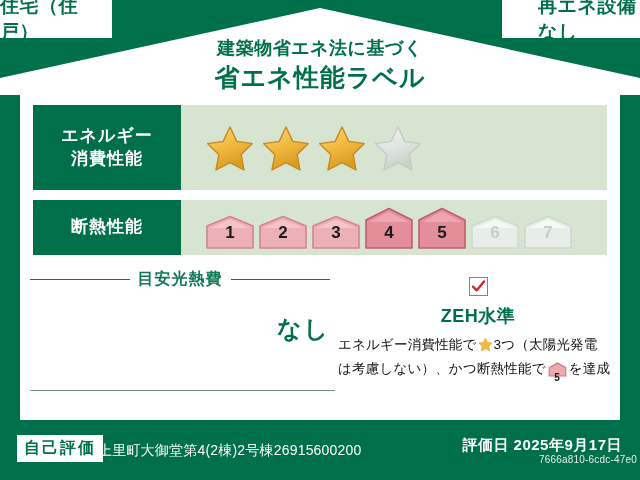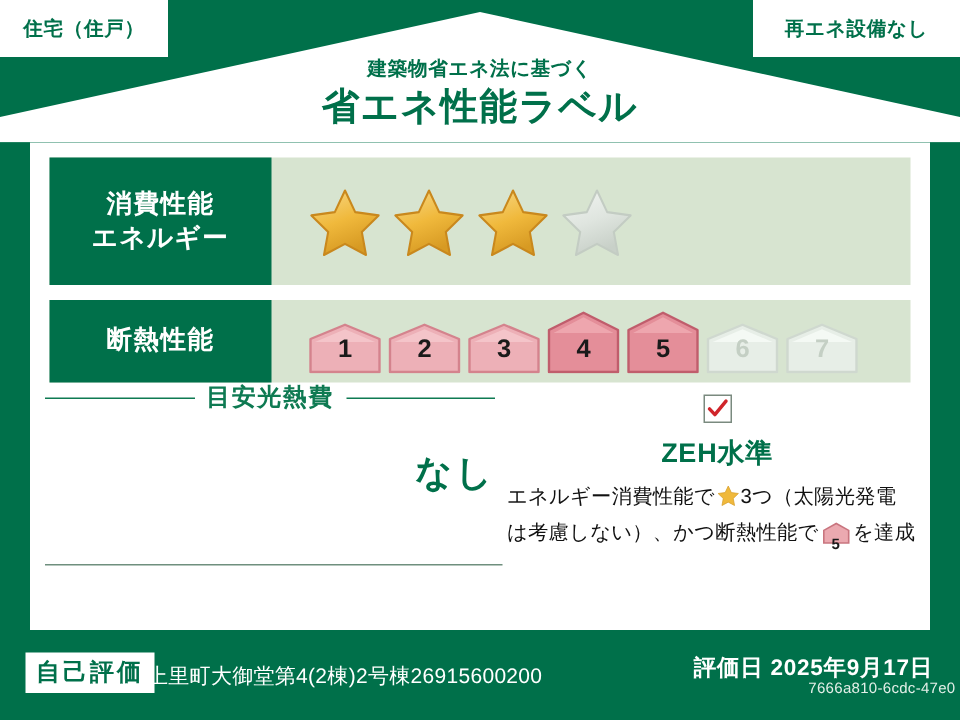--- a/index.html
+++ b/index.html
@@ -22,37 +22,37 @@
     background:#ffffff;
     clip-path:polygon(0 78px, 320px 8px, 640px 78px, 640px 95px, 0 95px);
   }
 
   
   .corner-tag{
     position:absolute;top:0;
     background:#ffffff;
     color:#00704a;
     font-weight:bold;
-    font-size:13px;
+    font-size:19px;
     letter-spacing:0.5px;
     display:flex;align-items:center;justify-content:center;
     height:38px;
     box-sizing:border-box;
   }
   .corner-tag.left{left:0;width:112px;}
-  .corner-tag.right{right:0;width:138px;}
+  .corner-tag.right{right:0;width:138px;padding-left:36px;}
 
   
   .title-block{
     position:absolute;left:0;top:38px;width:640px;
     text-align:center;
     color:#00704a;
     z-index:3;
   }
-  .title-sub{font-size:13px;font-weight:bold;letter-spacing:0.5px;line-height:1.2;}
+  .title-sub{font-size:18px;font-weight:bold;letter-spacing:0.5px;line-height:1.2;}
   .title-main{font-size:25px;font-weight:bold;letter-spacing:1px;line-height:1.25;margin-top:2px;}
 
   
   .card{
     position:absolute;left:20px;top:95px;
     width:600px;height:325px;
     background:#ffffff;
   }
 
   
@@ -91,21 +91,21 @@
   .house .num{
     position:absolute;left:0;right:0;bottom:6px;
     text-align:center;
     font-size:17px;font-weight:bold;
     font-family:"Liberation Sans",sans-serif;
   }
   .house.on .num{color:#1a1a1a;}
   .house.off .num{color:#c4cfc4;}
 
   
-  .lower{position:absolute;left:0;top:156px;width:600px;height:155px;}
+  .lower{position:absolute;left:0;top:170px;width:600px;height:155px;}
 
   .cost-head{
     position:absolute;left:10px;top:4px;width:300px;
     display:flex;align-items:center;gap:8px;
     color:#0e7a52;
   }
   .cost-head .rule{flex:1;height:1px;background:#0e7a52;}
   .cost-head .txt{font-size:16px;font-weight:bold;letter-spacing:1px;white-space:nowrap;}
 
   .cost-value{
@@ -174,22 +174,22 @@
 
   <div class="title-block">
     <div class="title-sub">建築物省エネ法に基づく</div>
     <div class="title-main">省エネ性能ラベル</div>
   </div>
 
   <div class="card">
 
     <div class="row" id="row-energy">
       <div class="row-head">
+        <span>エネルギー</span>
         <span>消費性能</span>
-        <span>エネルギー</span>
       </div>
       <div class="row-body">
         <div class="stars" id="stars">
             <svg class="star" viewBox="0 0 24 24">
               <defs>
                 <linearGradient id="g0" x1="0" y1="0" x2="0.4" y2="1">
                   <stop offset="0%" stop-color="#f7d98a"></stop>
                   <stop offset="55%" stop-color="#f0b93c"></stop>
                   <stop offset="100%" stop-color="#d79a23"></stop>
                 </linearGradient>

